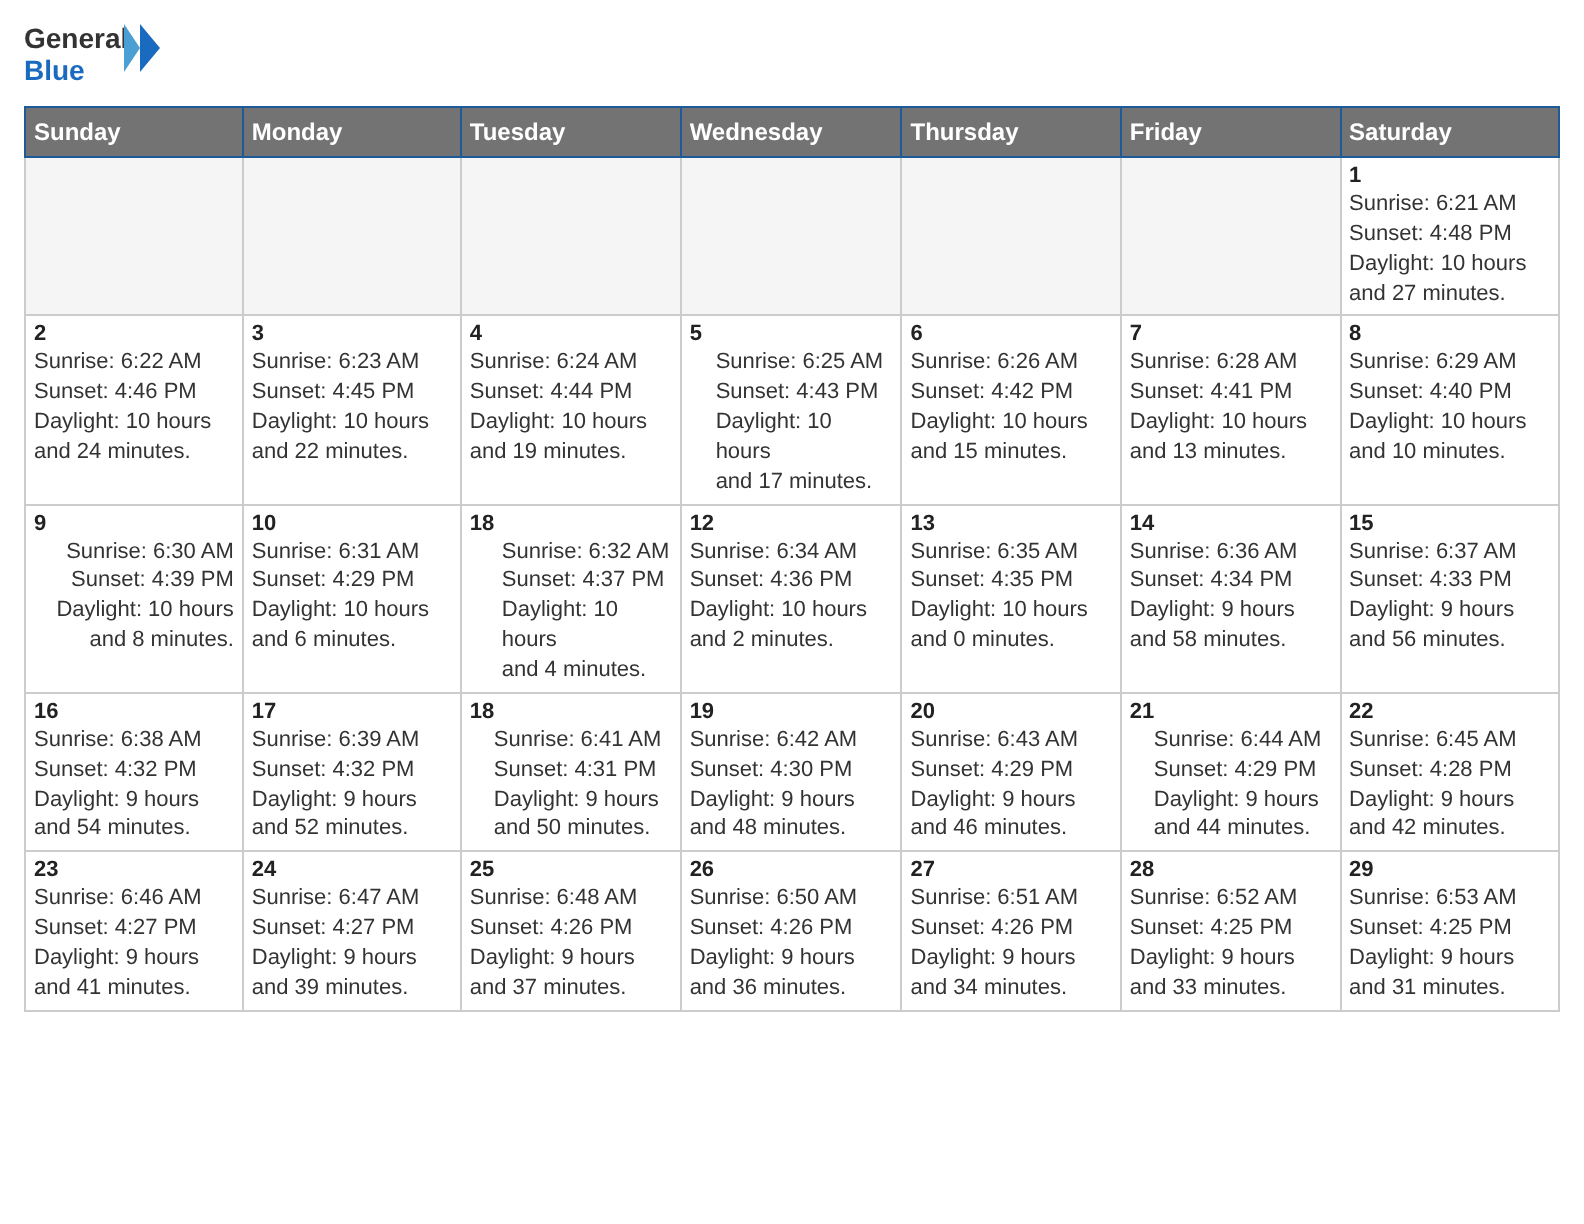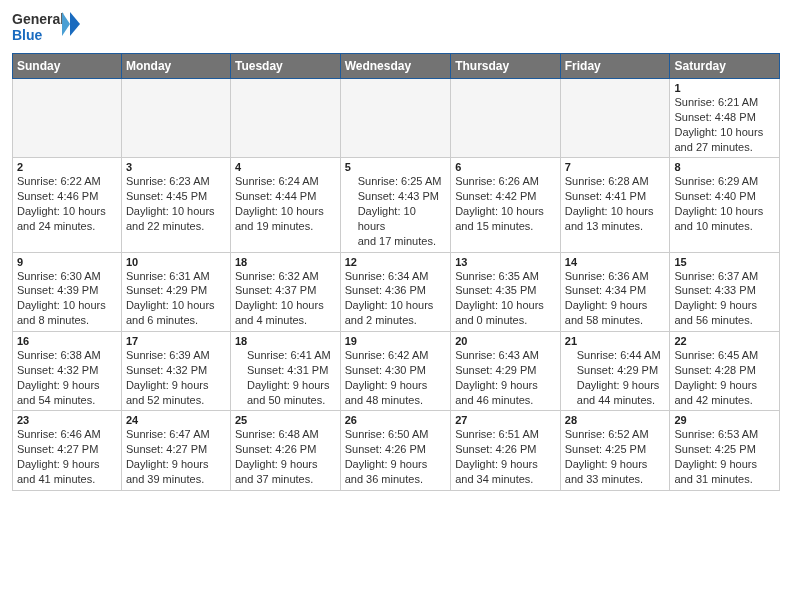--- a/index.html
+++ b/index.html
@@ -178,35 +178,35 @@
             <span class="day-number">8</span>
             <div class="day-info" style="white-space: pre-line;">Sunrise: 6:29 AM
 Sunset: 4:40 PM
 Daylight: 10 hours
 and 10 minutes.</div>
           </td>
         </tr>
         <tr>
           <td>
             <span class="day-number">9</span>
-            <div class="day-info" style="white-space: pre-line;">Sunrise: 6:30 AM
+            <div class="day-info" style="white-space: pre-line; text-align: right;">Sunrise: 6:30 AM
 Sunset: 4:39 PM
 Daylight: 10 hours
 and 8 minutes.</div>
           </td>
           <td>
             <span class="day-number">10</span>
             <div class="day-info" style="white-space: pre-line;">Sunrise: 6:31 AM
 Sunset: 4:29 PM
 Daylight: 10 hours
 and 6 minutes.</div>
           </td>
           <td>
             <span class="day-number">18</span>
-            <div class="day-info" style="white-space: pre-line;">Sunrise: 6:32 AM
+            <div class="day-info" style="white-space: pre-line; margin-left: 16px;">Sunrise: 6:32 AM
 Sunset: 4:37 PM
 Daylight: 10 hours
 and 4 minutes.</div>
           </td>
           <td>
             <span class="day-number">12</span>
             <div class="day-info" style="white-space: pre-line;">Sunrise: 6:34 AM
 Sunset: 4:36 PM
 Daylight: 10 hours
 and 2 minutes.</div>

